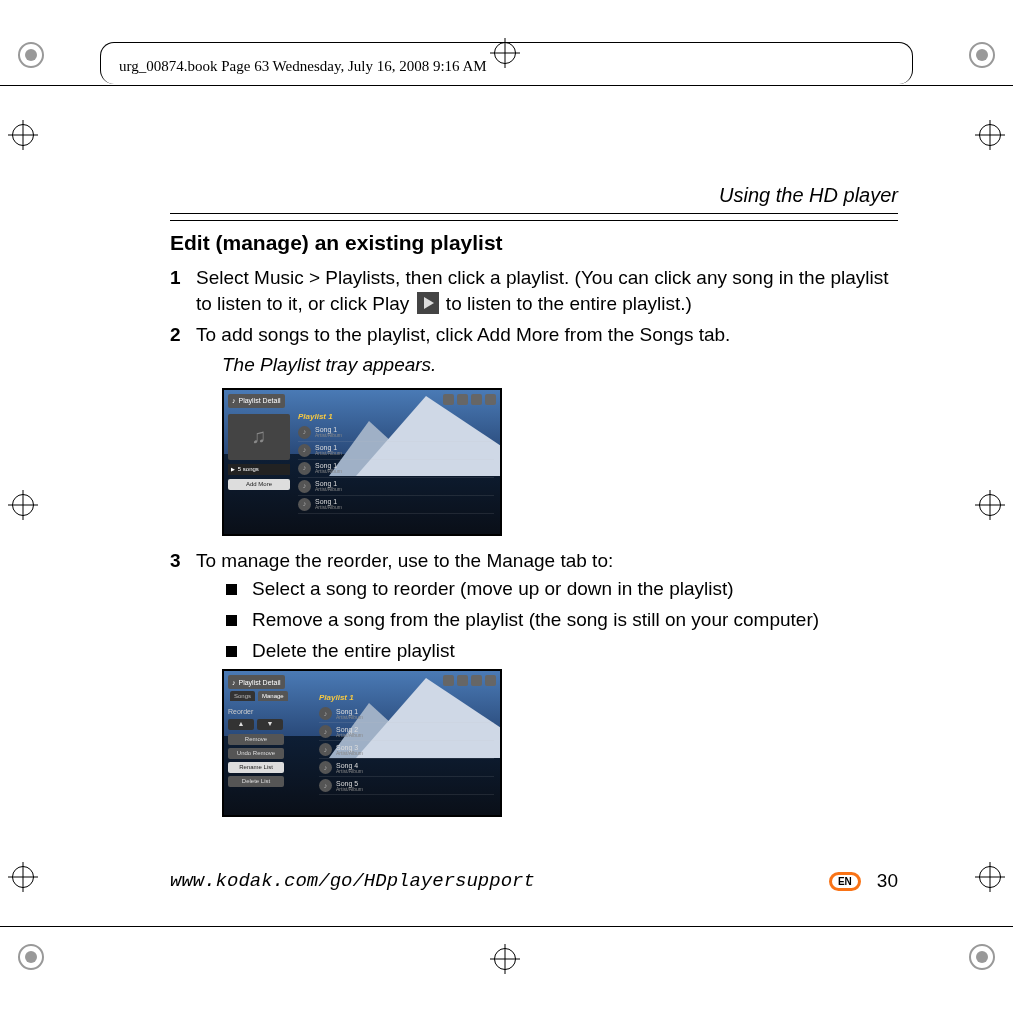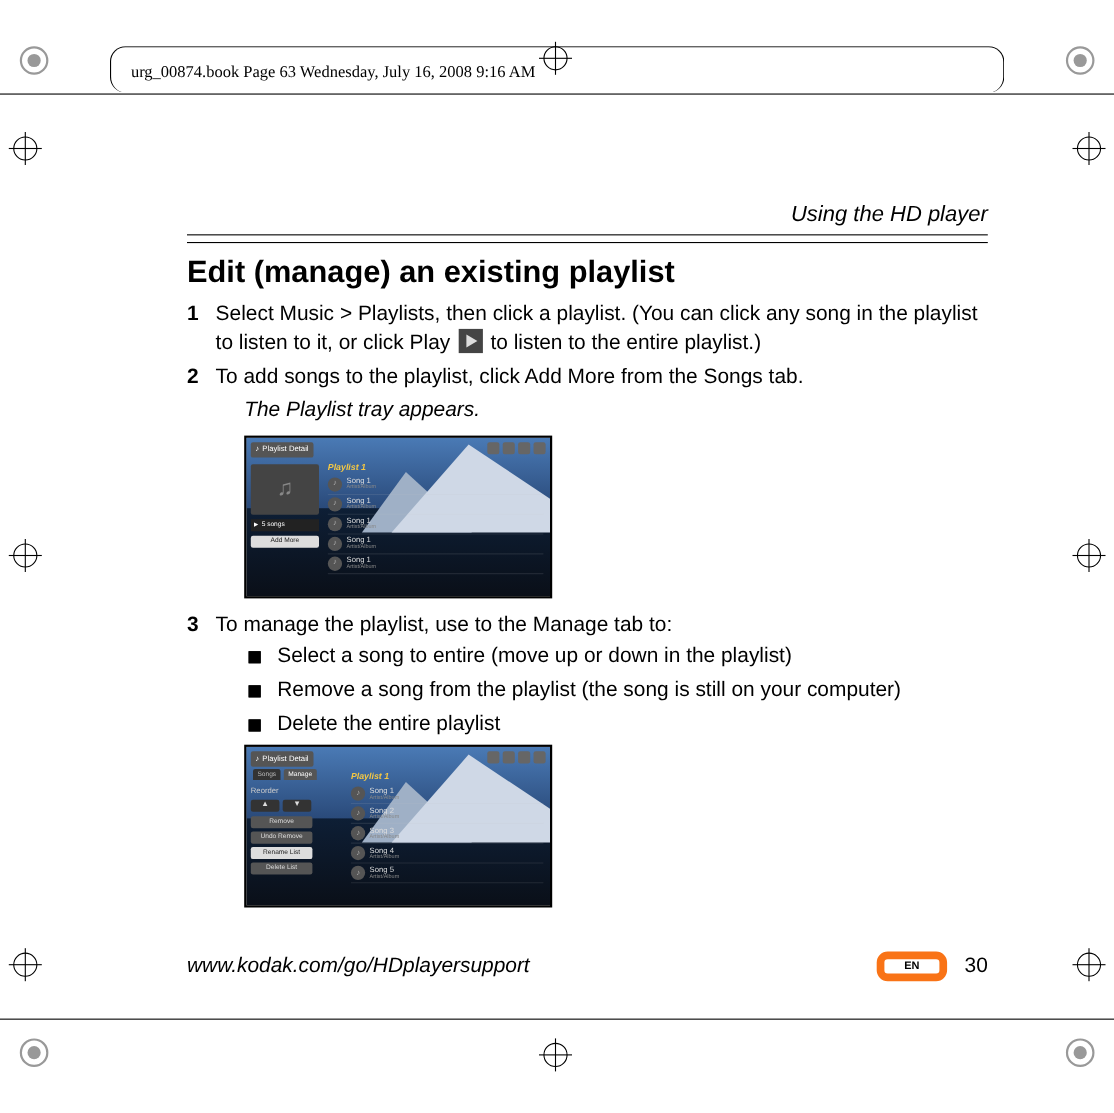--- a/index.html
+++ b/index.html
@@ -88,21 +88,21 @@
     border-bottom: 1px solid #000;
     margin-bottom: 6px;
   }
   .section-rule2 {
     border-top: 1px solid #000;
     margin-bottom: 10px;
   }
 
   h2.title {
     font-weight: 700;
-    font-size: 28px;
+    font-size: 21px;
     margin-bottom: 10px;
     font-family: "Helvetica Neue", Helvetica, Arial, sans-serif;
   }
 
   ol.steps {
     list-style: none;
     counter-reset: step;
     font-size: 19px;
     line-height: 1.35;
   }
@@ -272,27 +272,27 @@
   }
 
   .footer {
     position:absolute;
     left:0; right:0; bottom:0;
     display:flex;
     justify-content:space-between;
     align-items:center;
     font-size:19px;
   }
-  .footer .url { font-style: italic; }
+  .footer .url { font-style: italic; font-family: Liberation Mono, monospace; }
   .footer .right { display:flex; align-items:center; gap:16px; }
   .footer .lang {
-    border:7px solid #f97316;
+    border:3px solid #f97316;
     border-radius: 10px;
     font-size: 10px;
-    padding: 1px 18px;
+    padding: 1px 6px;
     font-weight:600;
   }
 </style>
 </head>
 <body>
 
 <div class="crop-mark tl">
     <div class="outer"></div>
     <div class="inner"></div>
   </div>
@@ -404,23 +404,23 @@
               <div class="stext"><span>Song 1</span><span class="sub">Artist/Album</span></div>
             </div>
           <div class="songrow">
               <div class="sicon">♪</div>
               <div class="stext"><span>Song 1</span><span class="sub">Artist/Album</span></div>
             </div>
         </div>
       </div>
     </li>
     <li>
-      <span>To manage the playlist, use to the Manage tab to:</span>
+      <span>To manage the reorder, use to the Manage tab to:</span>
       <ul class="bullets">
-        <li>Select a song to entire (move up or down in the playlist)</li>
+        <li>Select a song to reorder (move up or down in the playlist)</li>
         <li>Remove a song from the playlist (the song is still on your computer)</li>
         <li>Delete the entire playlist</li>
       </ul>
 
       
       <div class="screenshot manage">
         <div class="sky"></div>
           <div class="peak2"></div>
           <div class="peak"></div>
         <div class="topbar">

